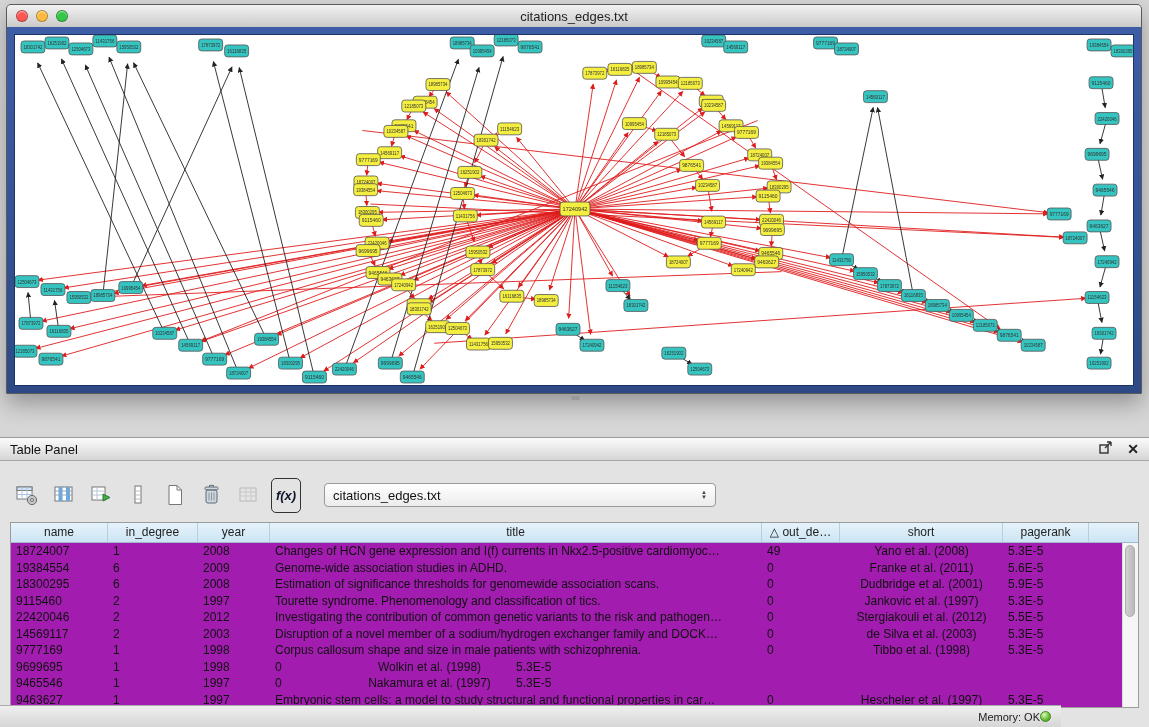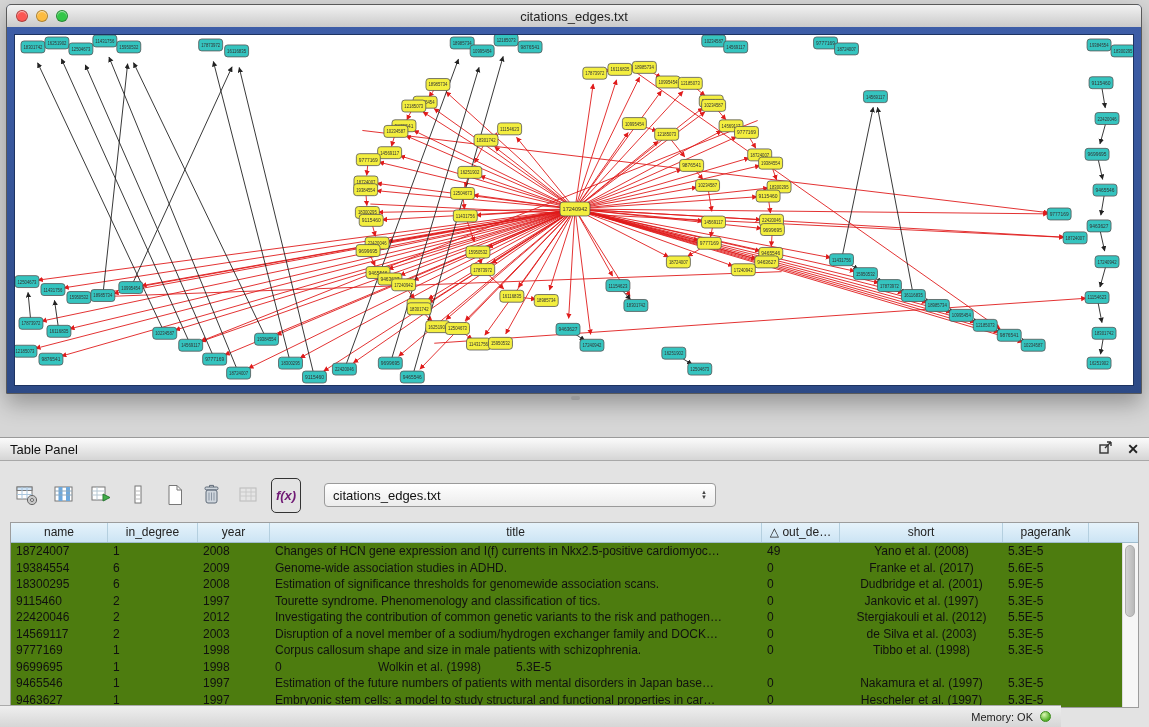--- a/index.html
+++ b/index.html
@@ -31,29 +31,29 @@
   .panel { position:absolute; left:0; top:401px; width:1149px; height:304px;
     background:#e3e3e3; border-top:1px solid #9a9a9a; box-sizing:border-box;margin-top:36px; }
   .phead { height:22px; background:linear-gradient(#fbfbfb,#d5d5d5); border-bottom:1px solid #a8a8a8;
     display:flex; align-items:center; padding:0 10px; }
   .ptitle { font-size:13px; color:#111; flex:1; }
   .phead-icons { display:flex; gap:14px; align-items:center; }
   .xclose { font-size:14px; font-weight:bold; color:#222; line-height:14px; }
 
   .toolbar { position:absolute; top:40px; left:12px; right:12px; height:34px; display:flex; align-items:center; gap:7px; }
   .tbtn { width:30px; height:30px; display:flex; align-items:center; justify-content:center; }
-  .fx { font-size:13px; font-style:italic; font-weight:bold; border:1.5px solid #333; border-radius:5px; padding:9px 4px; color:#701a75; }
+  .fx { font-size:13px; font-style:italic; font-weight:bold; border:1.5px solid #333; border-radius:5px; padding:9px 4px; color:#0f172a; }
   .combo { margin-left:16px; width:392px; height:24px; border:1px solid #9a9a9a; border-radius:4px;
     background:linear-gradient(#ffffff,#ececec); display:flex; align-items:center; padding:0 8px;
     font-size:13px; box-sizing:border-box; color:#111; }
   .combo-text { flex:1; overflow:hidden; white-space:nowrap; }
   .combo-arrows { display:flex; flex-direction:column; font-size:6px; line-height:5px; color:#444; padding-left:8px; }
 
   .tablewrap { position:absolute; top:84px; left:10px; right:10px; height:186px;
-    background:#4d7c0f; border:1px solid #9c9c9c; overflow:hidden; box-sizing:border-box; }
+    background:#a21caf; border:1px solid #9c9c9c; overflow:hidden; box-sizing:border-box; }
   .thead { display:flex; height:19px; background:linear-gradient(#e6f3fb,#cce4f4); border-bottom:1px solid #9fbccd; }
   .hcell { font-size:12px; line-height:19px; text-align:center; color:#222;
     border-right:1px solid #b4cfdf; box-sizing:border-box; overflow:hidden; white-space:nowrap; }
   .trow { display:flex; height:16.5px; }
   .cell { font-size:12px; line-height:16.5px; padding:0 5px; box-sizing:border-box;
     white-space:nowrap; overflow:hidden; color:#101010; }
   .ctr { text-align:center; }
   .c0{width:97px} .c1{width:90px} .c2{width:72px} .c3{width:492px} .c4{width:78px} .c5{width:163px} .c6{width:86px}
   .cfill { flex:1; border-right:none; }
   .vscroll { position:absolute; top:20px; right:0; bottom:0; width:15px; background:#f6f6f6; border-left:1px solid #dcdcdc; }
@@ -63,21 +63,21 @@
   .tabs { position:absolute; left:0; top:276px; width:100%; display:flex; justify-content:center; }
   .tab { font-family:"Liberation Sans", sans-serif; font-size:12px; padding:3px 12px 4px;
     background:linear-gradient(#ffffff,#e4e4e4); border:1px solid #8f8f8f; margin-left:-1px; color:#111; }
   .tab.active { background:linear-gradient(#989898,#6e6e6e); color:#fff;padding-left:36px; }
   .tab:first-child { border-radius:4px 0 0 4px; }
   .tab:last-child { border-radius:0 4px 4px 0; }
 
   
   .statusbar { position:absolute; left:0; top:705px; width:1061px; height:22px;
     background:linear-gradient(#efefef,#d6d6d6); border-top:1px solid #ababab;
-    display:flex; align-items:center; justify-content:flex-end; padding:0 10px; gap:7px; box-sizing:border-box; }
+    display:flex; align-items:center; justify-content:flex-end; padding:0 10px; box-sizing:border-box; }
   .mem { font-size:11px; color:#222; }
   .dot { width:11px; height:11px; border-radius:50%;
     background:radial-gradient(circle at 35% 30%, #dcf8b4, #54b028 70%); border:1px solid #3c8a1a; box-sizing:border-box; }
 </style>
 </head>
 <body>
 
 <div class="window">
   <div class="titlebar">
     <div class="lights">
@@ -874,21 +874,21 @@
           <div class="cell c4">49</div>
           <div class="cell c5 ctr">Yano et al. (2008)</div>
           <div class="cell c6">5.3E-5</div>
         </div>
         <div class="trow">
           <div class="cell c0">19384554</div>
           <div class="cell c1">6</div>
           <div class="cell c2">2009</div>
           <div class="cell c3">Genome-wide association studies in ADHD.</div>
           <div class="cell c4">0</div>
-          <div class="cell c5 ctr">Franke et al. (2017)</div>
+          <div class="cell c5 ctr">Franke et al. (2011)</div>
           <div class="cell c6">5.6E-5</div>
         </div>
         <div class="trow">
           <div class="cell c0">18300295</div>
           <div class="cell c1">6</div>
           <div class="cell c2">2008</div>
           <div class="cell c3">Estimation of significance thresholds for genomewide association scans.</div>
           <div class="cell c4">0</div>
           <div class="cell c5 ctr">Dudbridge et al. (2001)</div>
           <div class="cell c6">5.9E-5</div>
@@ -934,21 +934,20 @@
           <div class="cell c1">1</div>
           <div class="cell c2">1998</div>
           <div class="cell c4">0</div>
           <div class="cell c5 ctr">Wolkin et al. (1998)</div>
           <div class="cell c6">5.3E-5</div>
         </div>
         <div class="trow">
           <div class="cell c0">9465546</div>
           <div class="cell c1">1</div>
           <div class="cell c2">1997</div>
-          <div class="cell c3">Estimation of the future numbers of patients with mental disorders in Japan base…</div>
           <div class="cell c4">0</div>
           <div class="cell c5 ctr">Nakamura et al. (1997)</div>
           <div class="cell c6">5.3E-5</div>
         </div>
         <div class="trow">
           <div class="cell c0">9463627</div>
           <div class="cell c1">1</div>
           <div class="cell c2">1997</div>
           <div class="cell c3">Embryonic stem cells: a model to study structural and functional properties in car…</div>
           <div class="cell c4">0</div>

